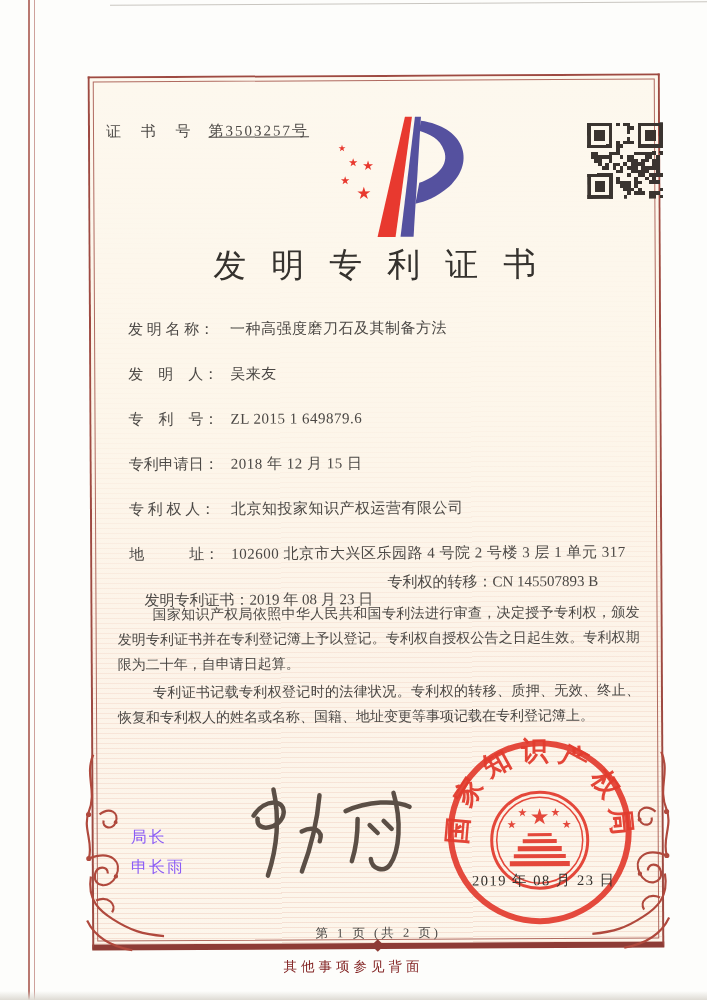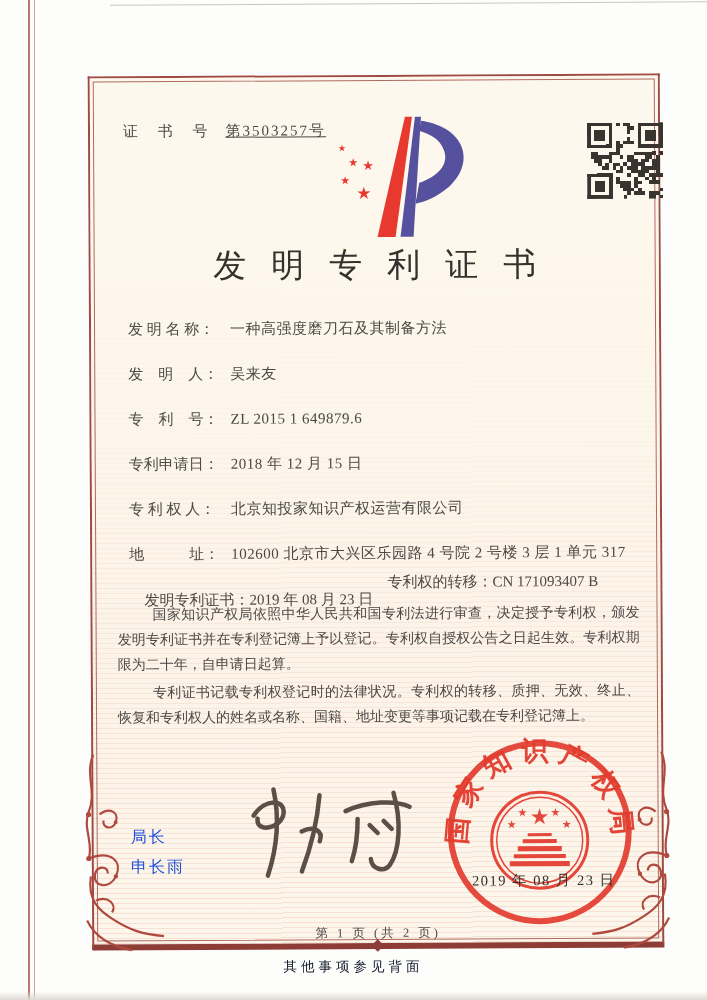--- a/index.html
+++ b/index.html
@@ -21,21 +21,21 @@
   }
   .cert::before{
     content:"";position:absolute;inset:0;pointer-events:none;
     background:
       linear-gradient(to bottom,rgba(253,248,238,1) 0%,rgba(253,246,234,.88) 38%,rgba(252,238,226,.45) 68%,rgba(250,231,217,.12) 100%),
       repeating-linear-gradient(to bottom,rgba(224,158,138,.28) 0px,rgba(224,158,138,.28) 1px,rgba(255,255,255,0) 1px,rgba(255,255,255,0) 5px);
   }
   .inner-line{position:absolute;inset:3px;border:1px solid #b06a60;pointer-events:none;}
 
   .certno{position:absolute;left:16px;top:44px;font-size:15px;color:#4b4845;}
-  .certno .lab{letter-spacing:8px;margin-right:10px;margin-left:17px;}
+  .certno .lab{letter-spacing:8px;margin-right:10px;}
   .certno .val{letter-spacing:2px;text-decoration:underline;}
 
   .logo{position:absolute;left:245px;top:36px;}
   .qr{position:absolute;left:497px;top:47px;width:76px;height:76px;}
   .qr svg{width:100%;height:100%;shape-rendering:crispEdges;}
 
   .title{
     position:absolute;left:0;right:0;top:166px;text-align:center;
     font-size:33px;color:#35322e;font-weight:500;
     letter-spacing:25px;margin-right:-25px;white-space:nowrap;
@@ -47,32 +47,32 @@
   .fvalue{letter-spacing:.5px;}
   .grant-row{position:absolute;left:37px;top:496px;font-size:15px;color:#4b4845;white-space:pre;width:520px;}
   .grant-no{position:absolute;left:258px;top:0;}
 
   .paras{
     position:absolute;left:25px;width:522px;top:524px;
     font-size:14px;line-height:25px;color:#4b4845;text-align:justify;
   }
   .paras p{margin:0 0 3px 0;text-indent:2.5em;}
 
-  .sig-block{position:absolute;left:37px;top:744px;font-size:16px;color:#1d4ed8;line-height:30px;letter-spacing:2px;}
+  .sig-block{position:absolute;left:37px;top:744px;font-size:16px;color:#8b5cf6;line-height:30px;letter-spacing:2px;}
   .sig-svg{position:absolute;left:140px;top:706px;}
 
   .seal{position:absolute;left:350px;top:660px;width:192px;height:192px;}
   .seal svg{width:100%;height:100%;}
   .seal-date{
     position:absolute;left:378px;top:795px;font-size:14.5px;color:#33302c;
     letter-spacing:1.5px;white-space:pre;z-index:4;
   }
 
   .pageinfo{position:absolute;left:0;right:0;top:848px;text-align:center;font-size:12.5px;letter-spacing:3px;color:#4b4845;}
-  .backnote{position:absolute;left:0;right:0;top:958px;text-align:center;font-size:13.5px;letter-spacing:4px;color:#0f172a;}
+  .backnote{position:absolute;left:0;right:0;top:958px;text-align:center;font-size:13.5px;letter-spacing:4px;color:#7f1d1d;}
 
   .orn{position:absolute;z-index:3;}
   .orn-left{left:-14px;bottom:-20px;}
   .orn-right{right:-14px;bottom:-20px;transform:scaleX(-1);}
   .band-diamond{
     position:absolute;left:50%;bottom:-7px;width:9px;height:9px;margin-left:-5px;
     background:#8e3c36;transform:rotate(45deg);z-index:3;
   }
 </style>
 </head>
@@ -247,21 +247,21 @@
     <div class="field-row"><span class="flabel">发 明 名 称：</span><span class="fvalue">一种高强度磨刀石及其制备方法</span></div>
     <div class="field-row"><span class="flabel">发　明　人：</span><span class="fvalue">吴来友</span></div>
     <div class="field-row"><span class="flabel">专　利　号：</span><span class="fvalue">ZL 2015 1 649879.6</span></div>
     <div class="field-row"><span class="flabel">专利申请日：</span><span class="fvalue">2018 年 12 月 15 日</span></div>
     <div class="field-row"><span class="flabel">专 利 权 人：</span><span class="fvalue">北京知投家知识产权运营有限公司</span></div>
     <div class="field-row"><span class="flabel">地　　　址：</span><span class="fvalue">102600 北京市大兴区乐园路 4 号院 2 号楼 3 层 1 单元 317</span></div>
   </div>
 
   <div class="grant-row">
     <span>发明专利证书：</span><span>2019 年 08 月 23 日</span>
-    <span class="grant-no"><span>专利权的转移：</span><span>CN 171093407 B</span></span>
+    <span class="grant-no"><span>专利权的转移：</span><span>CN 145507893 B</span></span>
   </div>
 
   <div class="paras">
     <p>国家知识产权局依照中华人民共和国专利法进行审查，决定授予专利权，颁发发明专利证书并在专利登记簿上予以登记。专利权自授权公告之日起生效。专利权期限为二十年，自申请日起算。</p>
     <p>专利证书记载专利权登记时的法律状况。专利权的转移、质押、无效、终止、恢复和专利权人的姓名或名称、国籍、地址变更等事项记载在专利登记簿上。</p>
   </div>
 
   <div class="sig-block">
     <div>局长</div>
     <div>申长雨</div>

